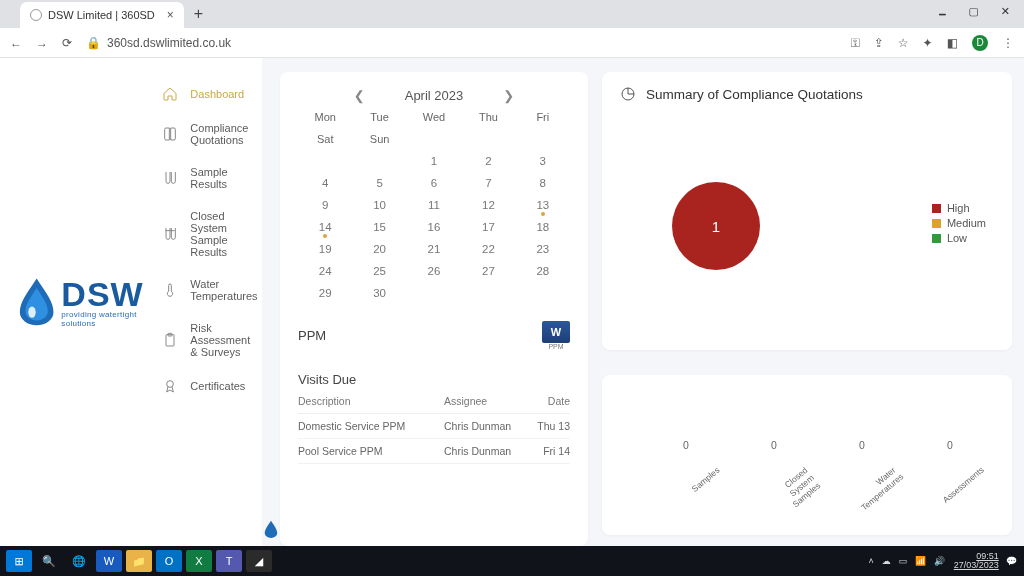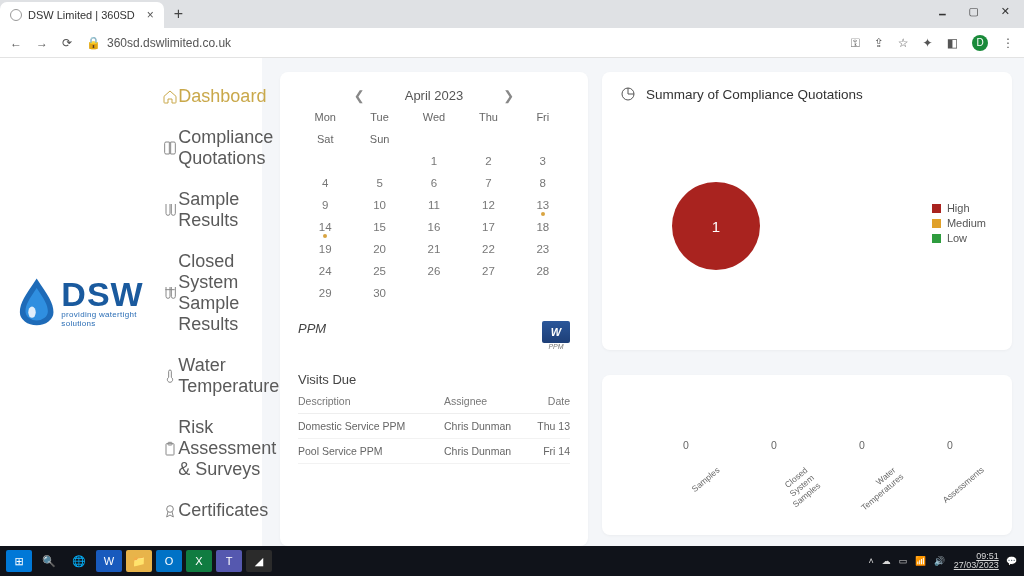--- a/index.html
+++ b/index.html
@@ -1,20 +1,20 @@
 <!DOCTYPE html>
 <html><head>
 <meta charset="utf-8">
 <style>
   * { margin: 0; padding: 0; box-sizing: border-box; font-family: "Segoe UI", Arial, sans-serif; }
   html, body { width: 1024px; height: 576px; overflow: hidden; background: #fff; }
 
   
   .browser-top { height: 28px; background: #dfe1e4; display: flex; align-items: flex-end; }
-  .tab { display: flex; align-items: center; gap: 6px; background: #fff; height: 26px; padding: 0 10px; border-radius: 7px 7px 0 0; margin-left: 0; font-size: 11px; color: #333; }
+  .tab { display: flex; align-items: center; gap: 6px; background: #fff; height: 26px; padding: 0 10px; border-radius: 7px 7px 0 0; margin-left: 20px; font-size: 11px; color: #333; }
   .tab .favicon { width: 12px; height: 12px; border: 1px solid #999; border-radius: 50%; }
   .tab .x { color: #555; font-size: 12px; margin-left: 6px; cursor: pointer; }
   .tab-plus { margin-left: 10px; color: #444; font-size: 16px; align-self: center; }
   .win-ctrl { margin-left: auto; display: flex; gap: 22px; padding-right: 14px; align-self: center; color: #333; font-size: 11px; }
 
   .addr-bar { height: 30px; background: #fff; border-bottom: 1px solid #e3e3e3; display: flex; align-items: center; padding: 0 10px; gap: 14px; font-size: 12px; color: #555; }
   .addr-bar .nav-ico { color: #555; cursor: pointer; }
   .url-box { display: flex; align-items: center; gap: 6px; flex: 0 0 auto; }
   .addr-spacer { flex: 1; }
   .addr-right { display: flex; align-items: center; gap: 14px; color: #555; }
@@ -23,21 +23,21 @@
   
   .page { display: flex; height: calc(100% - 28px - 30px - 30px); background: #f4f6f9; }
   .sidebar { width: 262px; background: #fff; padding: 12px 14px 8px 14px; display: flex; flex-direction: row; }
   .logo-wrap { display: flex; align-items: center; gap: 6px; padding: 6px 4px 12px 4px; }
   .drop { width: 46px; height: 58px; }
   .logo-text { display: flex; flex-direction: column; }
   .logo-main { font-size: 34px; font-weight: 600; color: #1a5a9e; letter-spacing: 1px; }
   .logo-sub  { font-size: 8px; color: #2a6db5; letter-spacing: .3px; margin-top: -4px; }
 
   .nav { margin-top: 6px; display: flex; flex-direction: column; }
-  .nav-item { display: flex; align-items: center; gap: 0; padding: 10px 6px; font-size: 18px; color: #5a5a5a; cursor: pointer; border-radius: 4px; }
+  .nav-item { display: flex; align-items: center; gap: 12px; padding: 10px 6px; font-size: 11px; color: #5a5a5a; cursor: pointer; border-radius: 4px; }
   .nav-item.active { color: #c9a84a; }
   .nav-ico-sb { width: 16px; height: 16px; flex: 0 0 16px; display: flex; align-items: center; justify-content: center; }
   .nav-ico-sb svg { width: 16px; height: 16px; stroke: #888; fill: none; stroke-width: 1.5; }
   .nav-item.active .nav-ico-sb svg { stroke: #c9a84a; }
 
   .sidebar-bottom { margin-top: auto; }
   .logout { display: flex; align-items: center; gap: 12px; padding: 10px 6px; font-size: 12.5px; color: #5a5a5a; cursor: pointer; }
   .mini-logo { display: flex; align-items: center; gap: 4px; justify-content: center; margin-top: 8px; color: #1a5a9e; font-weight: 600; font-size: 14px; }
   .mini-logo .mini-drop { width: 14px; height: 18px; }
 
@@ -48,21 +48,21 @@
   
   .cal-card { grid-column: 1; grid-row: 1 / span 2; display: flex; flex-direction: column; }
   .cal-head { display: flex; align-items: center; justify-content: center; gap: 40px; color: #555; font-size: 13px; padding: 2px 0 8px; }
   .cal-head .chev { color: #888; cursor: pointer; font-size: 13px; }
   .cal-grid { display: grid; grid-template-columns: repeat(5, 1fr); text-align: center; font-size: 11.5px; color: #777; row-gap: 10px; }
   .cal-grid .dow { color: #666; font-size: 11px; }
   .cal-grid .day { position: relative; }
   .cal-grid .dot::after { content: ""; position: absolute; left: 50%; transform: translateX(-50%); bottom: -5px; width: 4px; height: 4px; border-radius: 50%; background: #d9a441; }
 
   .ppm-block { margin-top: 22px; }
-  .ppm-head { display: flex; justify-content: space-between; font-style: italic; }
+  .ppm-head { display: flex; align-items: center; justify-content: space-between; }
   .ppm-title { font-size: 13px; color: #444; }
   .word-ico { width: 28px; text-align: center; }
   .word-box { width: 28px; height: 22px; background: linear-gradient(#2b579a,#1e3f77); border-radius: 2px; color: #fff; font-size: 11px; font-weight: 700; display: flex; align-items: center; justify-content: center; }
   .word-cap { font-size: 7px; color: #777; text-align: center; }
 
   .visits { margin-top: 22px; }
   .visits-title { font-size: 13px; color: #444; margin-bottom: 2px; }
   .visits-head, .visit-row { display: grid; grid-template-columns: 1fr 80px 46px; font-size: 10.5px; color: #777; padding: 6px 0; }
   .visits-head { border-bottom: 1px solid #eee; }
   .visit-row  { border-bottom: 1px solid #f2f2f2; color: #666; }

